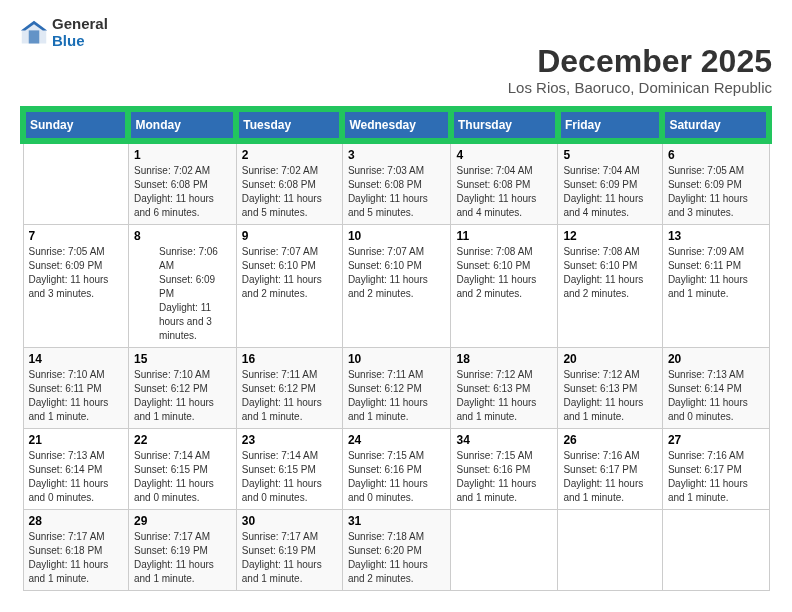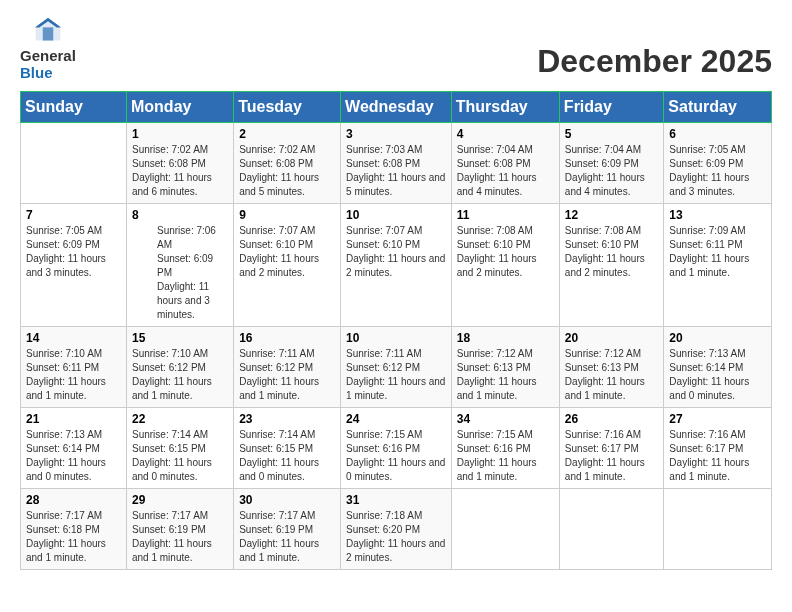--- a/index.html
+++ b/index.html
@@ -13,21 +13,20 @@
     .header {
       display: flex;
       justify-content: space-between;
       align-items: flex-start;
       margin-bottom: 10px;
     }
     .logo {
       display: flex;
       align-items: center;
       gap: 4px;
-      flex-direction: column;
     }
     .logo-text {
       display: flex;
       flex-direction: column;
       font-size: 15px;
       font-weight: bold;
       line-height: 1.1;
     }
     .logo-text .general { color: #333; }
     .logo-text .blue { color: #1a6eb5; }
@@ -53,23 +52,23 @@
     table {
       width: 100%;
       border-collapse: collapse;
       font-size: 11px;
     }
     thead tr th {
       background-color: #2e6db4;
       color: #fff;
       padding: 6px 4px;
       text-align: left;
-      font-size: 16px;
+      font-size: 12px;
       font-weight: bold;
-      border: 1px solid #22c55e;
+      border: 6px solid #22c55e;
     }
     tbody tr td {
       border: 1px solid #ccc;
       padding: 4px 5px;
       vertical-align: top;
       width: 113px;
       min-height: 70px;
     }
     tbody tr td .day-num {
       font-weight: bold;
@@ -101,20 +100,21 @@
       <polygon points="16,2 31,13 26,13 16,6 6,13 1,13" fill="#2e6db4"></polygon>
       <rect x="10" y="13" width="12" height="15" fill="#2e6db4" opacity="0.7"></rect>
     </svg>
     <div class="logo-text">
       <span class="general">General</span>
       <span class="blue">Blue</span>
     </div>
   </div>
   <div class="title-block">
     <h1>December 2025</h1>
+    <h2>Los Rios, Baoruco, Dominican Republic</h2>
   </div>
 </div>
 
 <table>
   <thead>
     <tr>
     <th>Sunday</th>
         <th>Monday</th>
         <th>Tuesday</th>
         <th>Wednesday</th>

